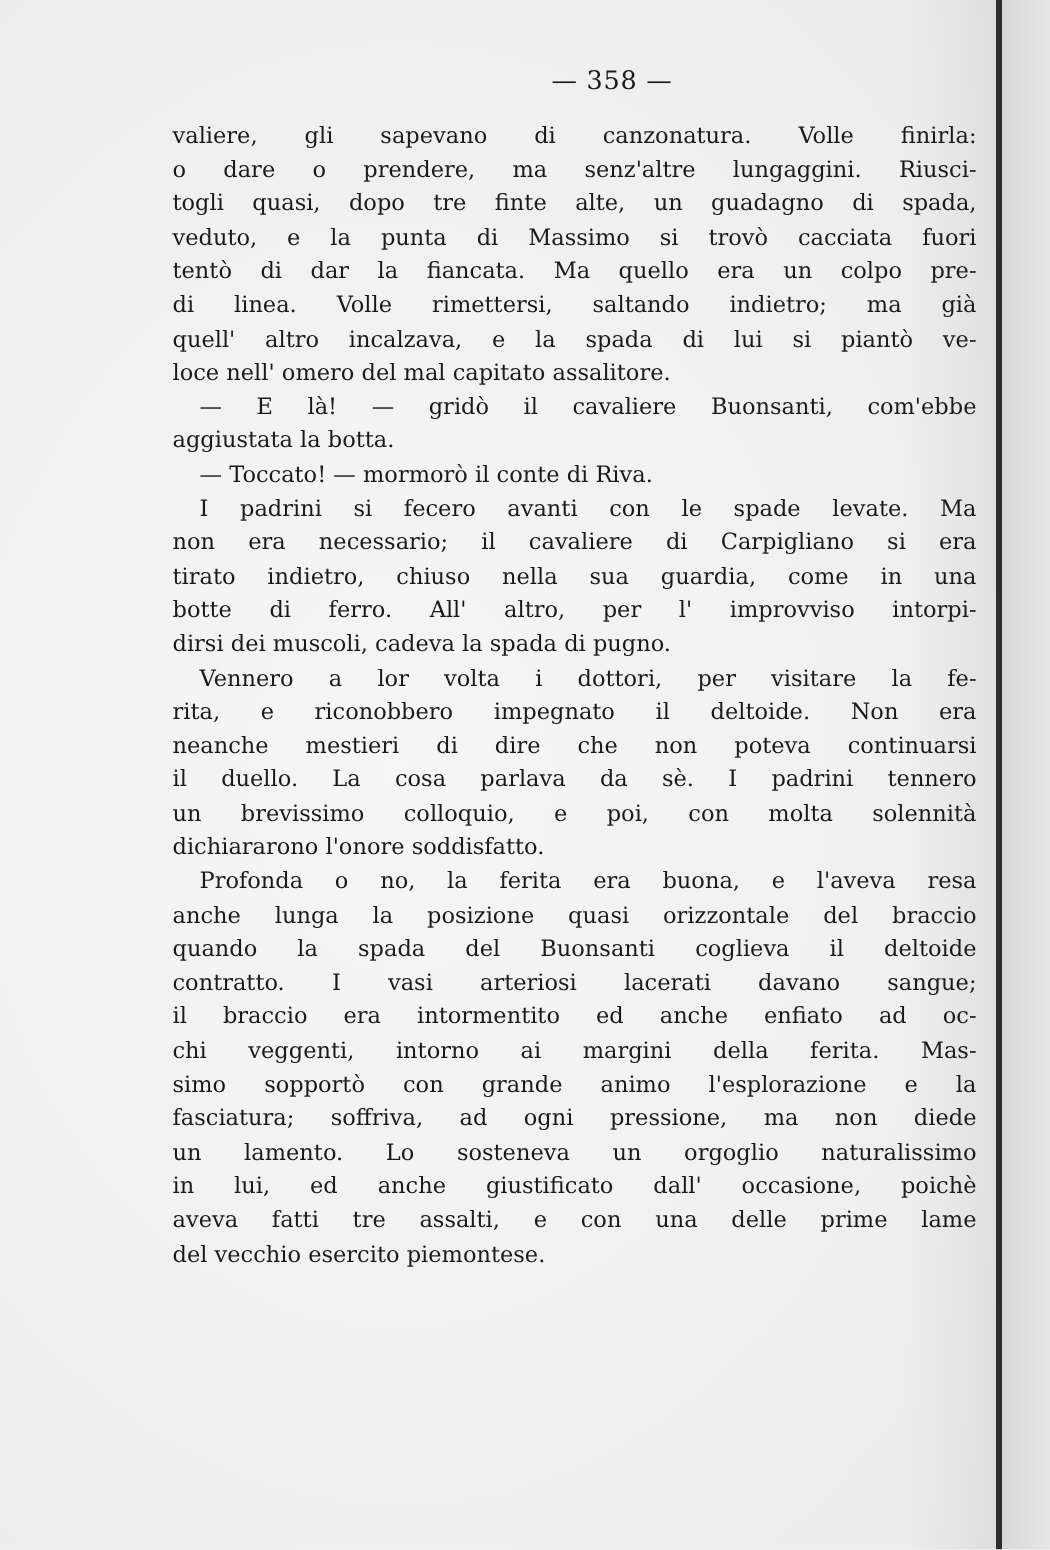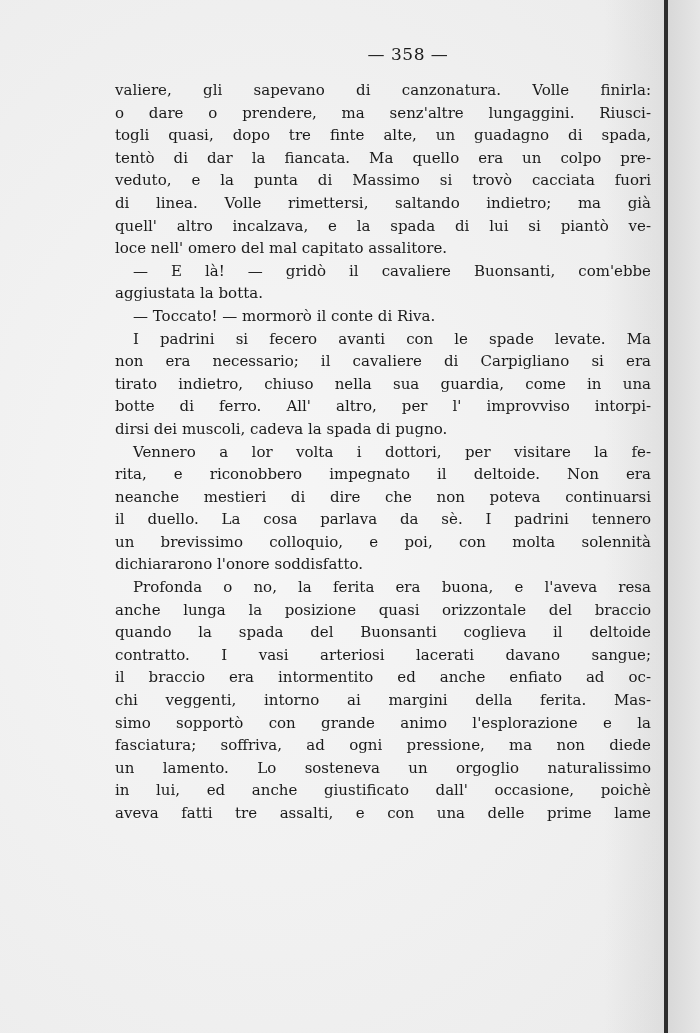--- a/index.html
+++ b/index.html
@@ -53,22 +53,22 @@
 <div class="beyond"></div>
 
 <div class="page-number">
   <span>— 358 —</span>
 </div>
 
 <div class="text-block" id="text-block">
     <span class="line">valiere, gli sapevano di canzonatura. Volle finirla:</span>
     <span class="line">o dare o prendere, ma senz'altre lungaggini. Riusci-</span>
     <span class="line">togli quasi, dopo tre finte alte, un guadagno di spada,</span>
+    <span class="line">veduto, e la punta di Massimo si trovò cacciata fuori</span>
     <span class="line">tentò di dar la fiancata. Ma quello era un colpo pre-</span>
-    <span class="line">veduto, e la punta di Massimo si trovò cacciata fuori</span>
     <span class="line">di linea. Volle rimettersi, saltando indietro; ma già</span>
     <span class="line">quell' altro incalzava, e la spada di lui si piantò ve-</span>
     <span class="line last">loce nell' omero del mal capitato assalitore.</span>
     <span class="line indent">— E là! — gridò il cavaliere Buonsanti, com'ebbe</span>
     <span class="line last">aggiustata la botta.</span>
     <span class="line indent last">— Toccato! — mormorò il conte di Riva.</span>
     <span class="line indent">I padrini si fecero avanti con le spade levate. Ma</span>
     <span class="line">non era necessario; il cavaliere di Carpigliano si era</span>
     <span class="line">tirato indietro, chiuso nella sua guardia, come in una</span>
     <span class="line">botte di ferro. All' altro, per l' improvviso intorpi-</span>
@@ -83,13 +83,14 @@
     <span class="line">anche lunga la posizione quasi orizzontale del braccio</span>
     <span class="line">quando la spada del Buonsanti coglieva il deltoide</span>
     <span class="line">contratto. I vasi arteriosi lacerati davano sangue;</span>
     <span class="line">il braccio era intormentito ed anche enfiato ad oc-</span>
     <span class="line">chi veggenti, intorno ai margini della ferita. Mas-</span>
     <span class="line">simo sopportò con grande animo l'esplorazione e la</span>
     <span class="line">fasciatura; soffriva, ad ogni pressione, ma non diede</span>
     <span class="line">un lamento. Lo sosteneva un orgoglio naturalissimo</span>
     <span class="line">in lui, ed anche giustificato dall' occasione, poichè</span>
     <span class="line">aveva fatti tre assalti, e con una delle prime lame</span>
+    <span class="line last">del vecchio esercito piemontese.</span>
   </div>
 
 </body></html>

